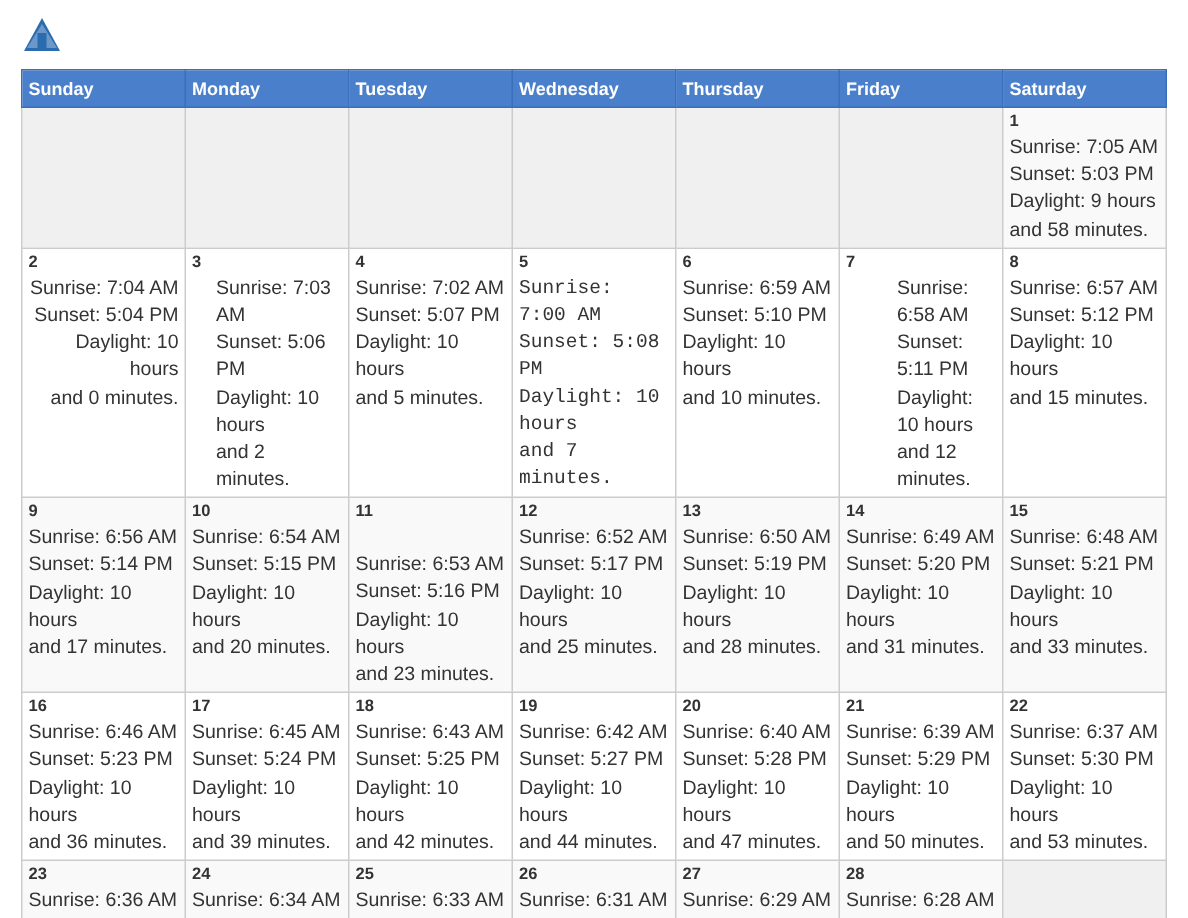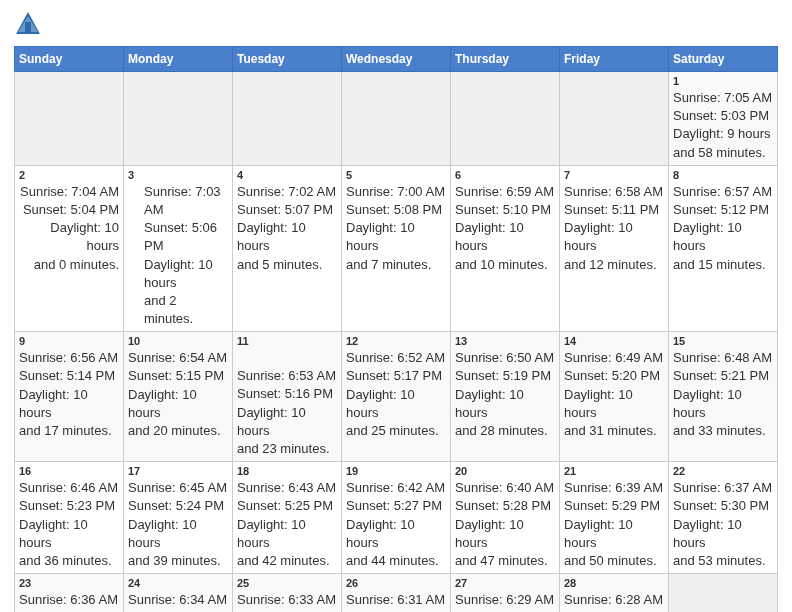--- a/index.html
+++ b/index.html
@@ -168,35 +168,35 @@
           </td>
           <td>
             <span class="day-number">4</span>
             <div class="day-info" style="white-space: pre-line;">Sunrise: 7:02 AM
 Sunset: 5:07 PM
 Daylight: 10 hours
 and 5 minutes.</div>
           </td>
           <td>
             <span class="day-number">5</span>
-            <div class="day-info" style="white-space: pre-line;">Sunrise: 7:00 AM
+            <div class="day-info" style="white-space: pre-line; font-family: Liberation Mono, monospace;">Sunrise: 7:00 AM
 Sunset: 5:08 PM
 Daylight: 10 hours
 and 7 minutes.</div>
           </td>
           <td>
             <span class="day-number">6</span>
             <div class="day-info" style="white-space: pre-line;">Sunrise: 6:59 AM
 Sunset: 5:10 PM
 Daylight: 10 hours
 and 10 minutes.</div>
           </td>
           <td>
             <span class="day-number">7</span>
-            <div class="day-info" style="white-space: pre-line;">Sunrise: 6:58 AM
+            <div class="day-info" style="white-space: pre-line; margin-left: 34px;">Sunrise: 6:58 AM
 Sunset: 5:11 PM
 Daylight: 10 hours
 and 12 minutes.</div>
           </td>
           <td>
             <span class="day-number">8</span>
             <div class="day-info" style="white-space: pre-line;">Sunrise: 6:57 AM
 Sunset: 5:12 PM
 Daylight: 10 hours
 and 15 minutes.</div>

